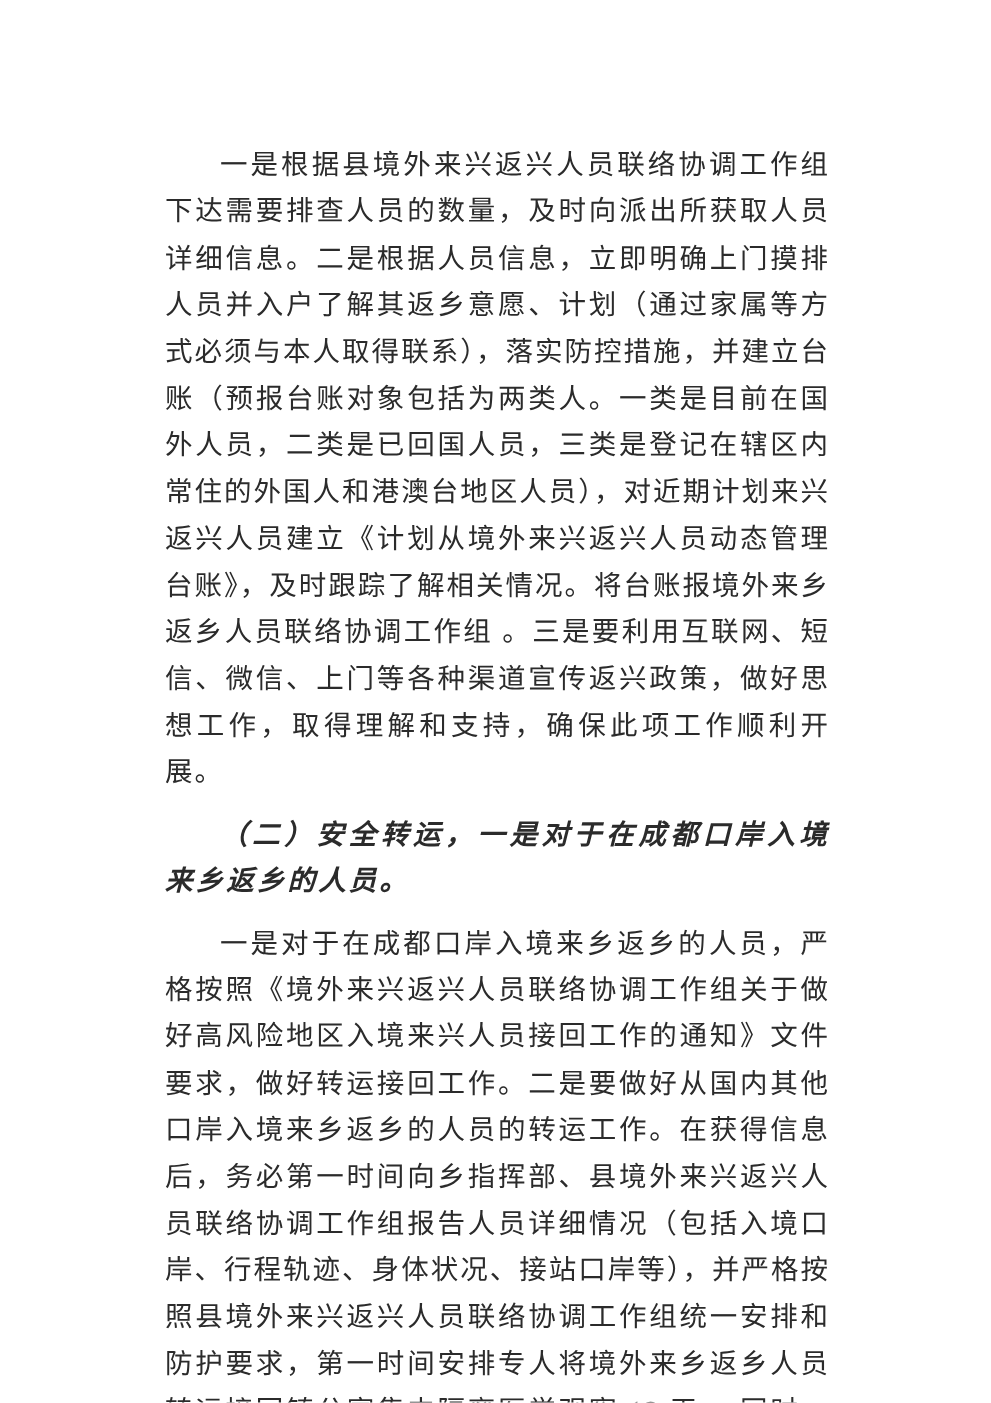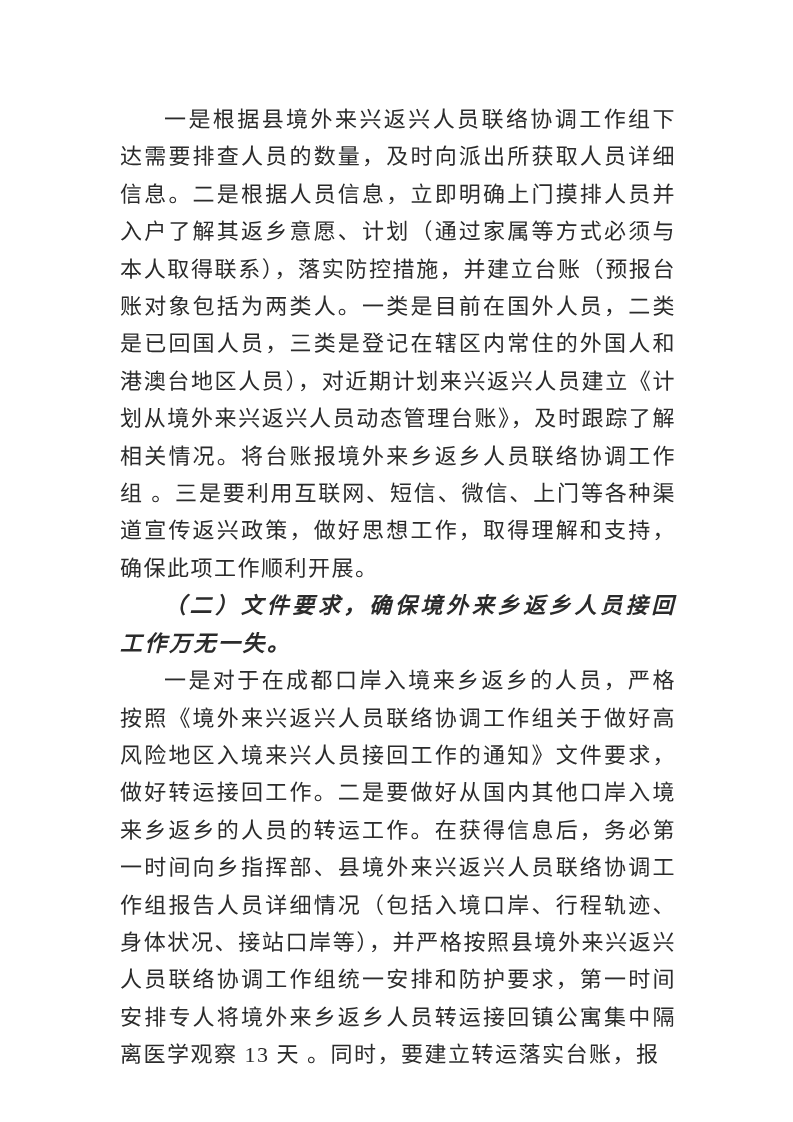--- a/index.html
+++ b/index.html
@@ -20,37 +20,37 @@
     background: #ffffff;
   }
   .page-content {
     position: absolute;
     left: 120px;
     top: 101px;
     width: 556px;
     color: #2b2b2b;
   }
   .para {
-    margin: 0;
+    margin: 12px;
     font-size: 22px;
     line-height: 37.4px;
     letter-spacing: 1.5px;
     text-align: justify;
     text-justify: inter-ideograph;
     text-indent: 2em;
     word-break: break-all;
   }
   .para.heading {
     font-weight: bold;
     font-style: italic;
     letter-spacing: 2.5px;
   }
 </style>
 </head>
 <body>
 
 <div class="page">
   <div class="page-content">
     <p class="para body">一是根据县境外来兴返兴人员联络协调工作组下达需要排查人员的数量，及时向派出所获取人员详细信息。二是根据人员信息，立即明确上门摸排人员并入户了解其返乡意愿、计划（通过家属等方式必须与本人取得联系），落实防控措施，并建立台账（预报台账对象包括为两类人。一类是目前在国外人员，二类是已回国人员，三类是登记在辖区内常住的外国人和港澳台地区人员），对近期计划来兴返兴人员建立《计划从境外来兴返兴人员动态管理台账》，及时跟踪了解相关情况。将台账报境外来乡返乡人员联络协调工作组 。三是要利用互联网、短信、微信、上门等各种渠道宣传返兴政策，做好思想工作，取得理解和支持，确保此项工作顺利开展。</p>
-    <p class="para heading">（二）文件要求，确保境外来乡返乡人员接回工作万无一失。</p>
+    <p class="para heading">（二）安全转运，一是对于在成都口岸入境来乡返乡的人员。</p>
     <p class="para body">一是对于在成都口岸入境来乡返乡的人员，严格按照《境外来兴返兴人员联络协调工作组关于做好高风险地区入境来兴人员接回工作的通知》文件要求，做好转运接回工作。二是要做好从国内其他口岸入境来乡返乡的人员的转运工作。在获得信息后，务必第一时间向乡指挥部、县境外来兴返兴人员联络协调工作组报告人员详细情况（包括入境口岸、行程轨迹、身体状况、接站口岸等），并严格按照县境外来兴返兴人员联络协调工作组统一安排和防护要求，第一时间安排专人将境外来乡返乡人员转运接回镇公寓集中隔离医学观察 13 天 。同时，要建立转运落实台账，报</p>
   </div>
 </div>
 
 </body></html>

